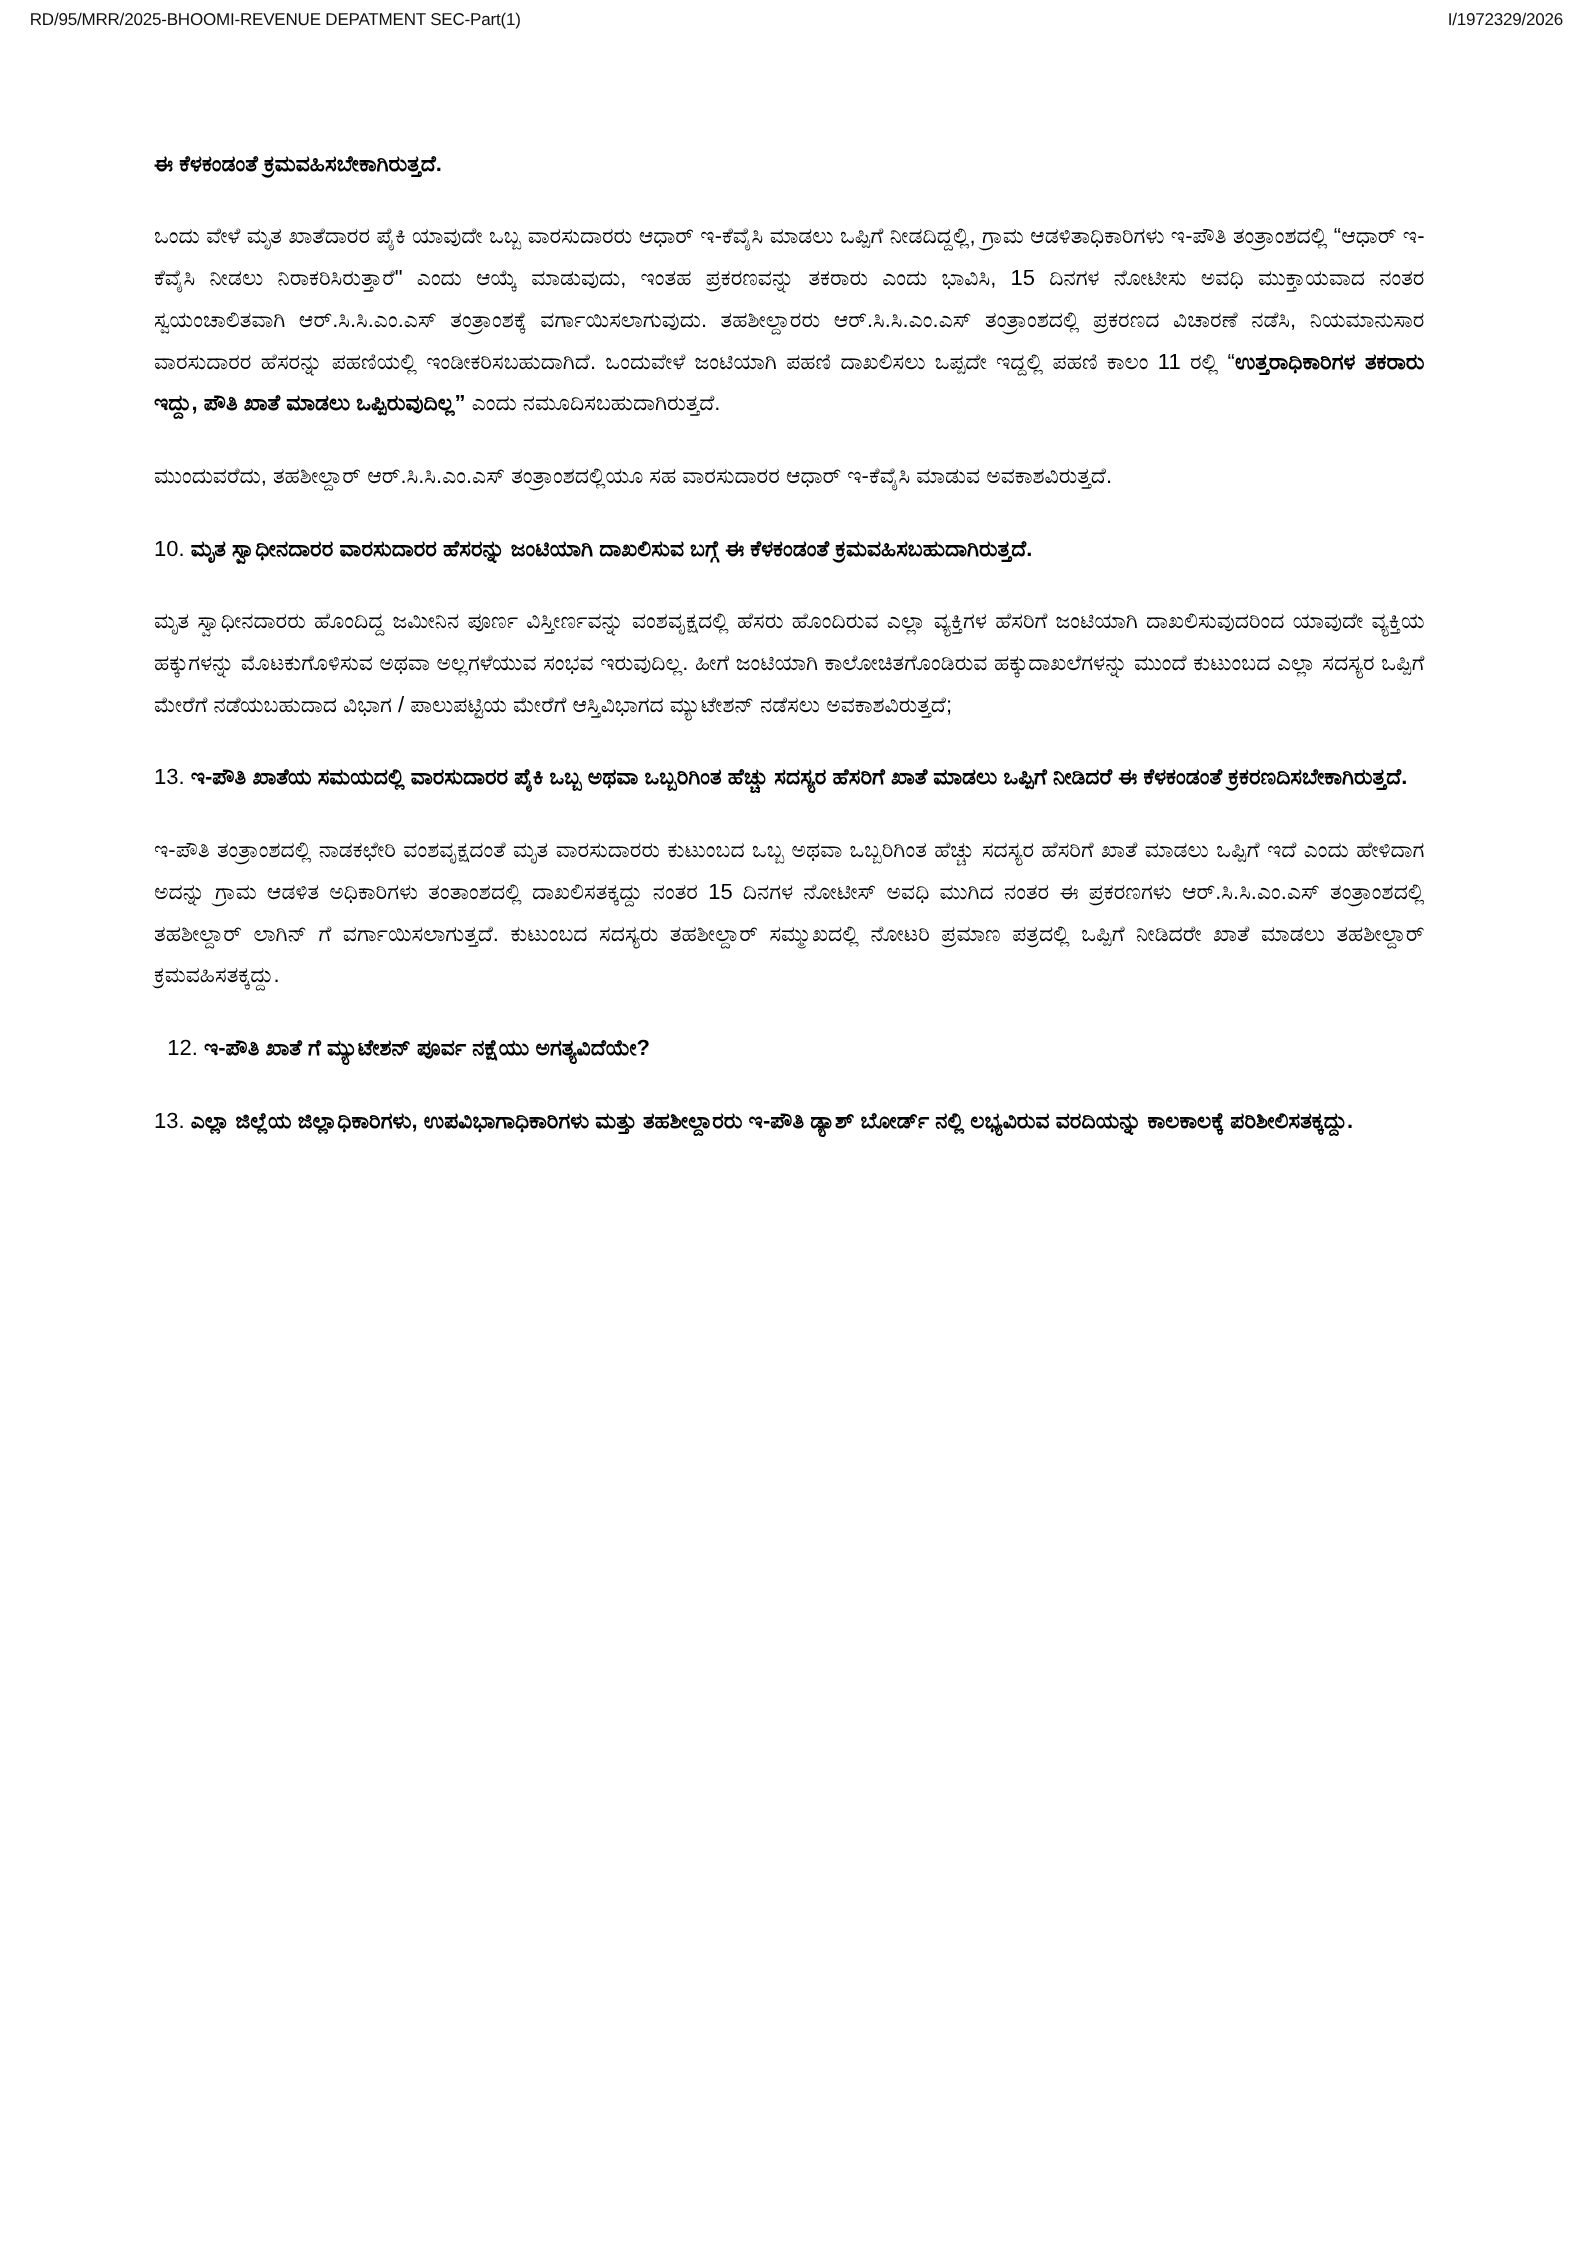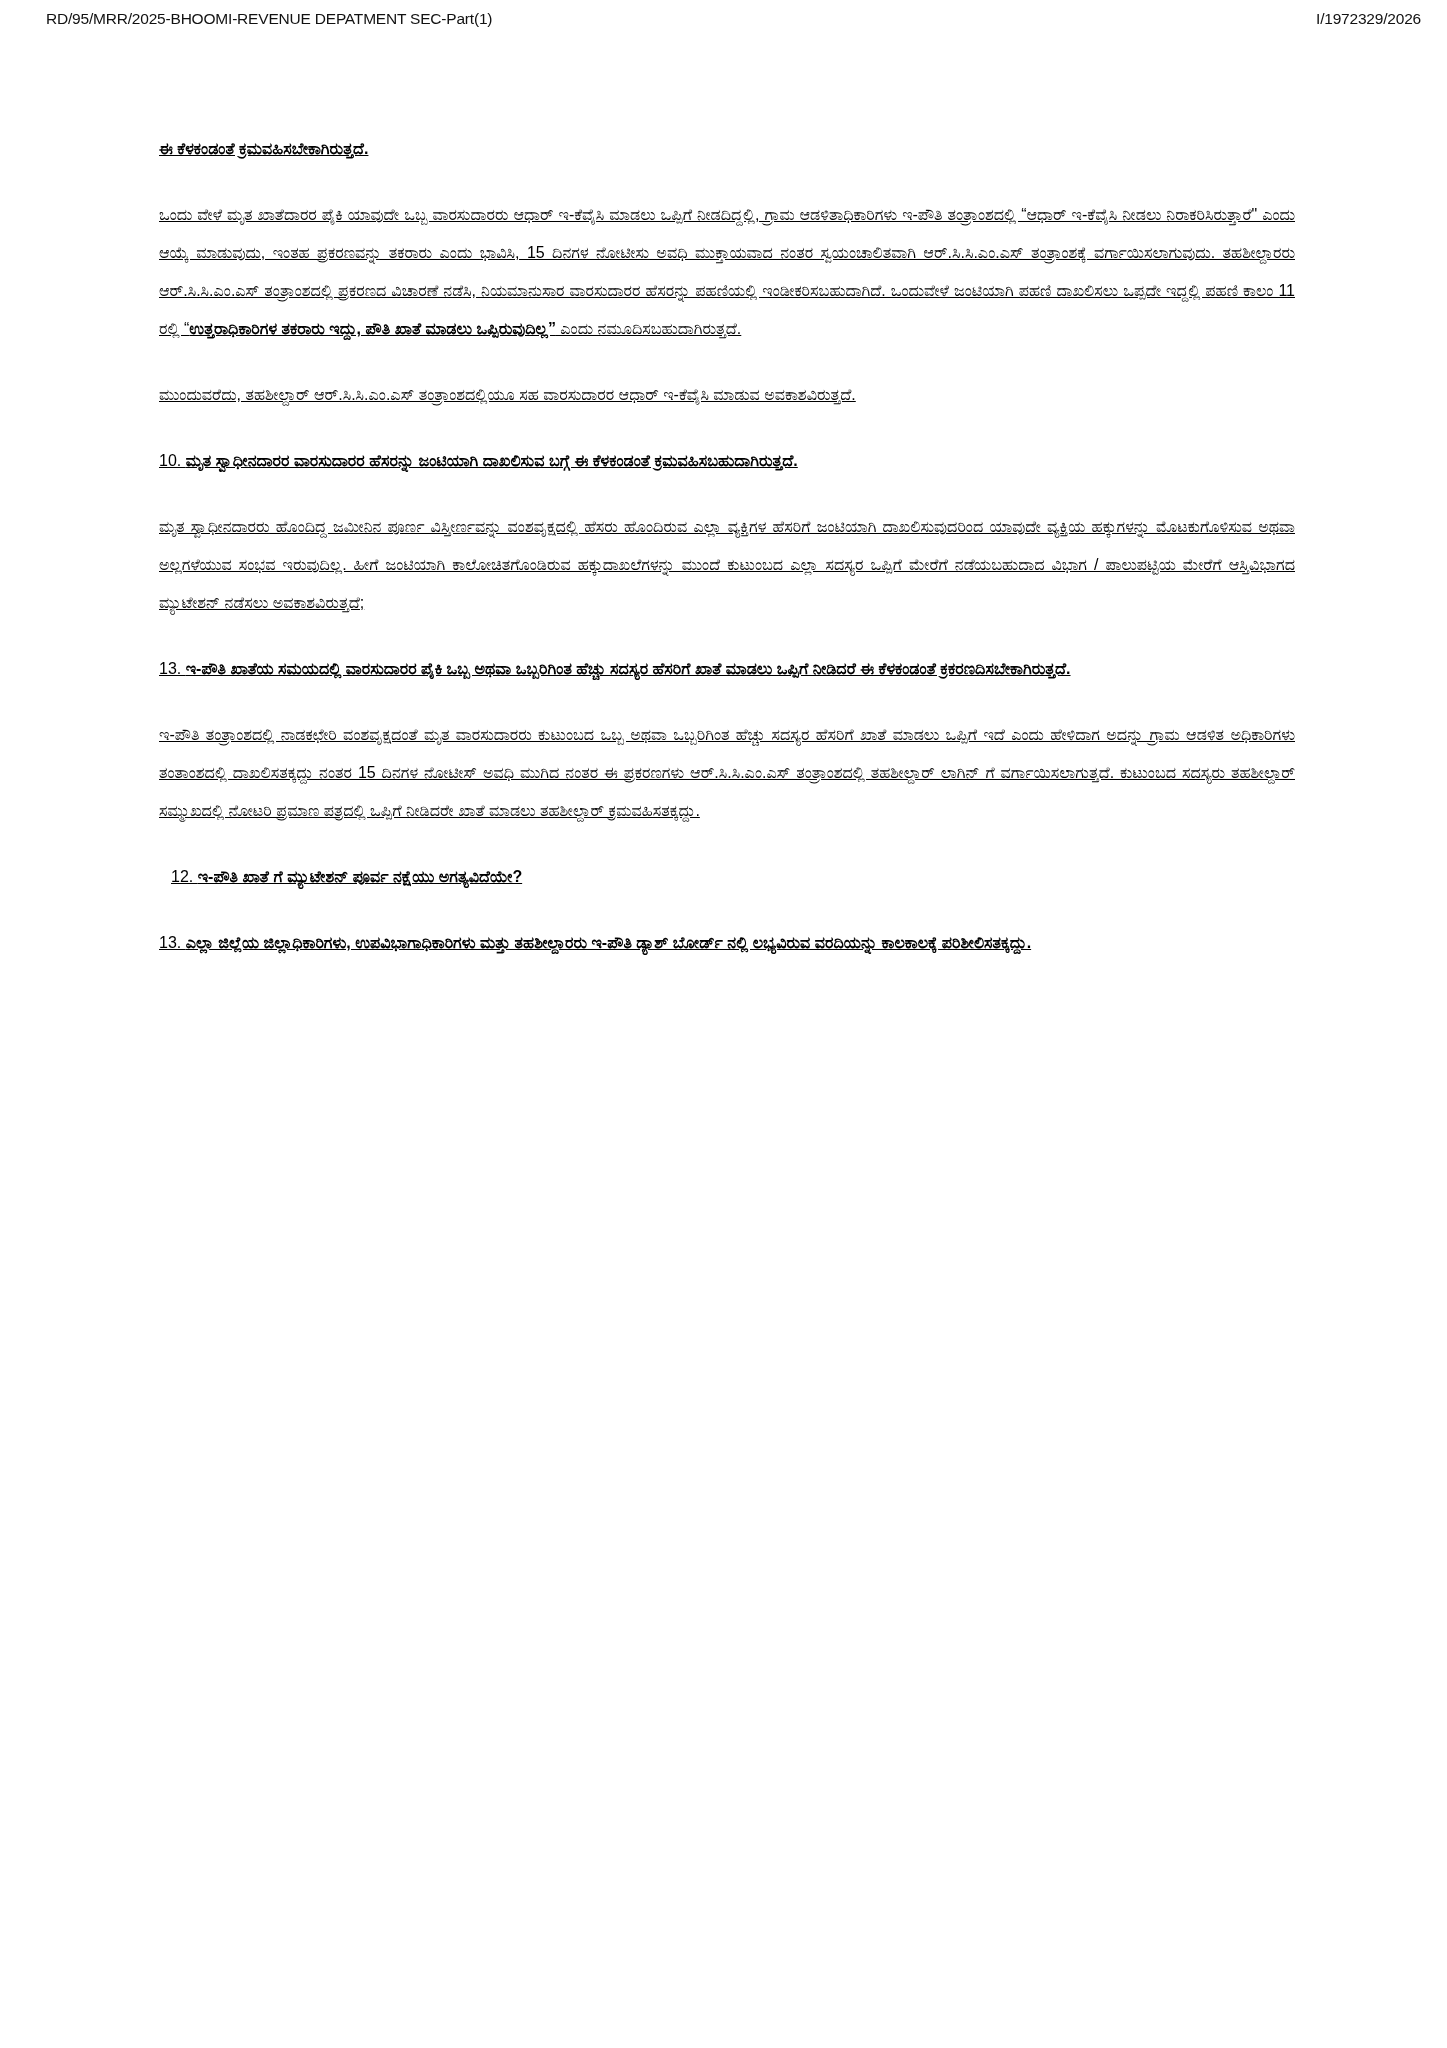--- a/index.html
+++ b/index.html
@@ -9,45 +9,43 @@
   }
   .page {
     position: relative;
     width: 1447px;
     height: 2048px;
     background: #ffffff;
     color: #000000;
     font-family: "Liberation Sans", sans-serif;
     overflow: hidden;
     box-sizing: border-box;
-    padding-left: 19px;
   }
   .header {
     display: flex;
     justify-content: space-between;
     align-items: flex-start;
     padding: 9px 26px 0 27px;
     font-size: 15.5px;
     line-height: 19px;
     color: #111111;
     letter-spacing: -0.2px;
     font-family: "Liberation Sans", sans-serif;
   }
   .content {
     padding: 102px 152px 0 140px;
     box-sizing: border-box;
   }
   .content p {
     margin: 0 0 28px 0;
-    font-size: 16px;
+    font-size: 20px;
     line-height: 38px;
     text-align: justify;
     text-justify: inter-word;
     color: #000000;
-    text-decoration: underline;
   }
   .content p.heading {
     margin-top: 12px;
   }
   .content p.indent-sm {
     padding-left: 12px;
   }
   .bold {
     font-weight: bold;
   }

